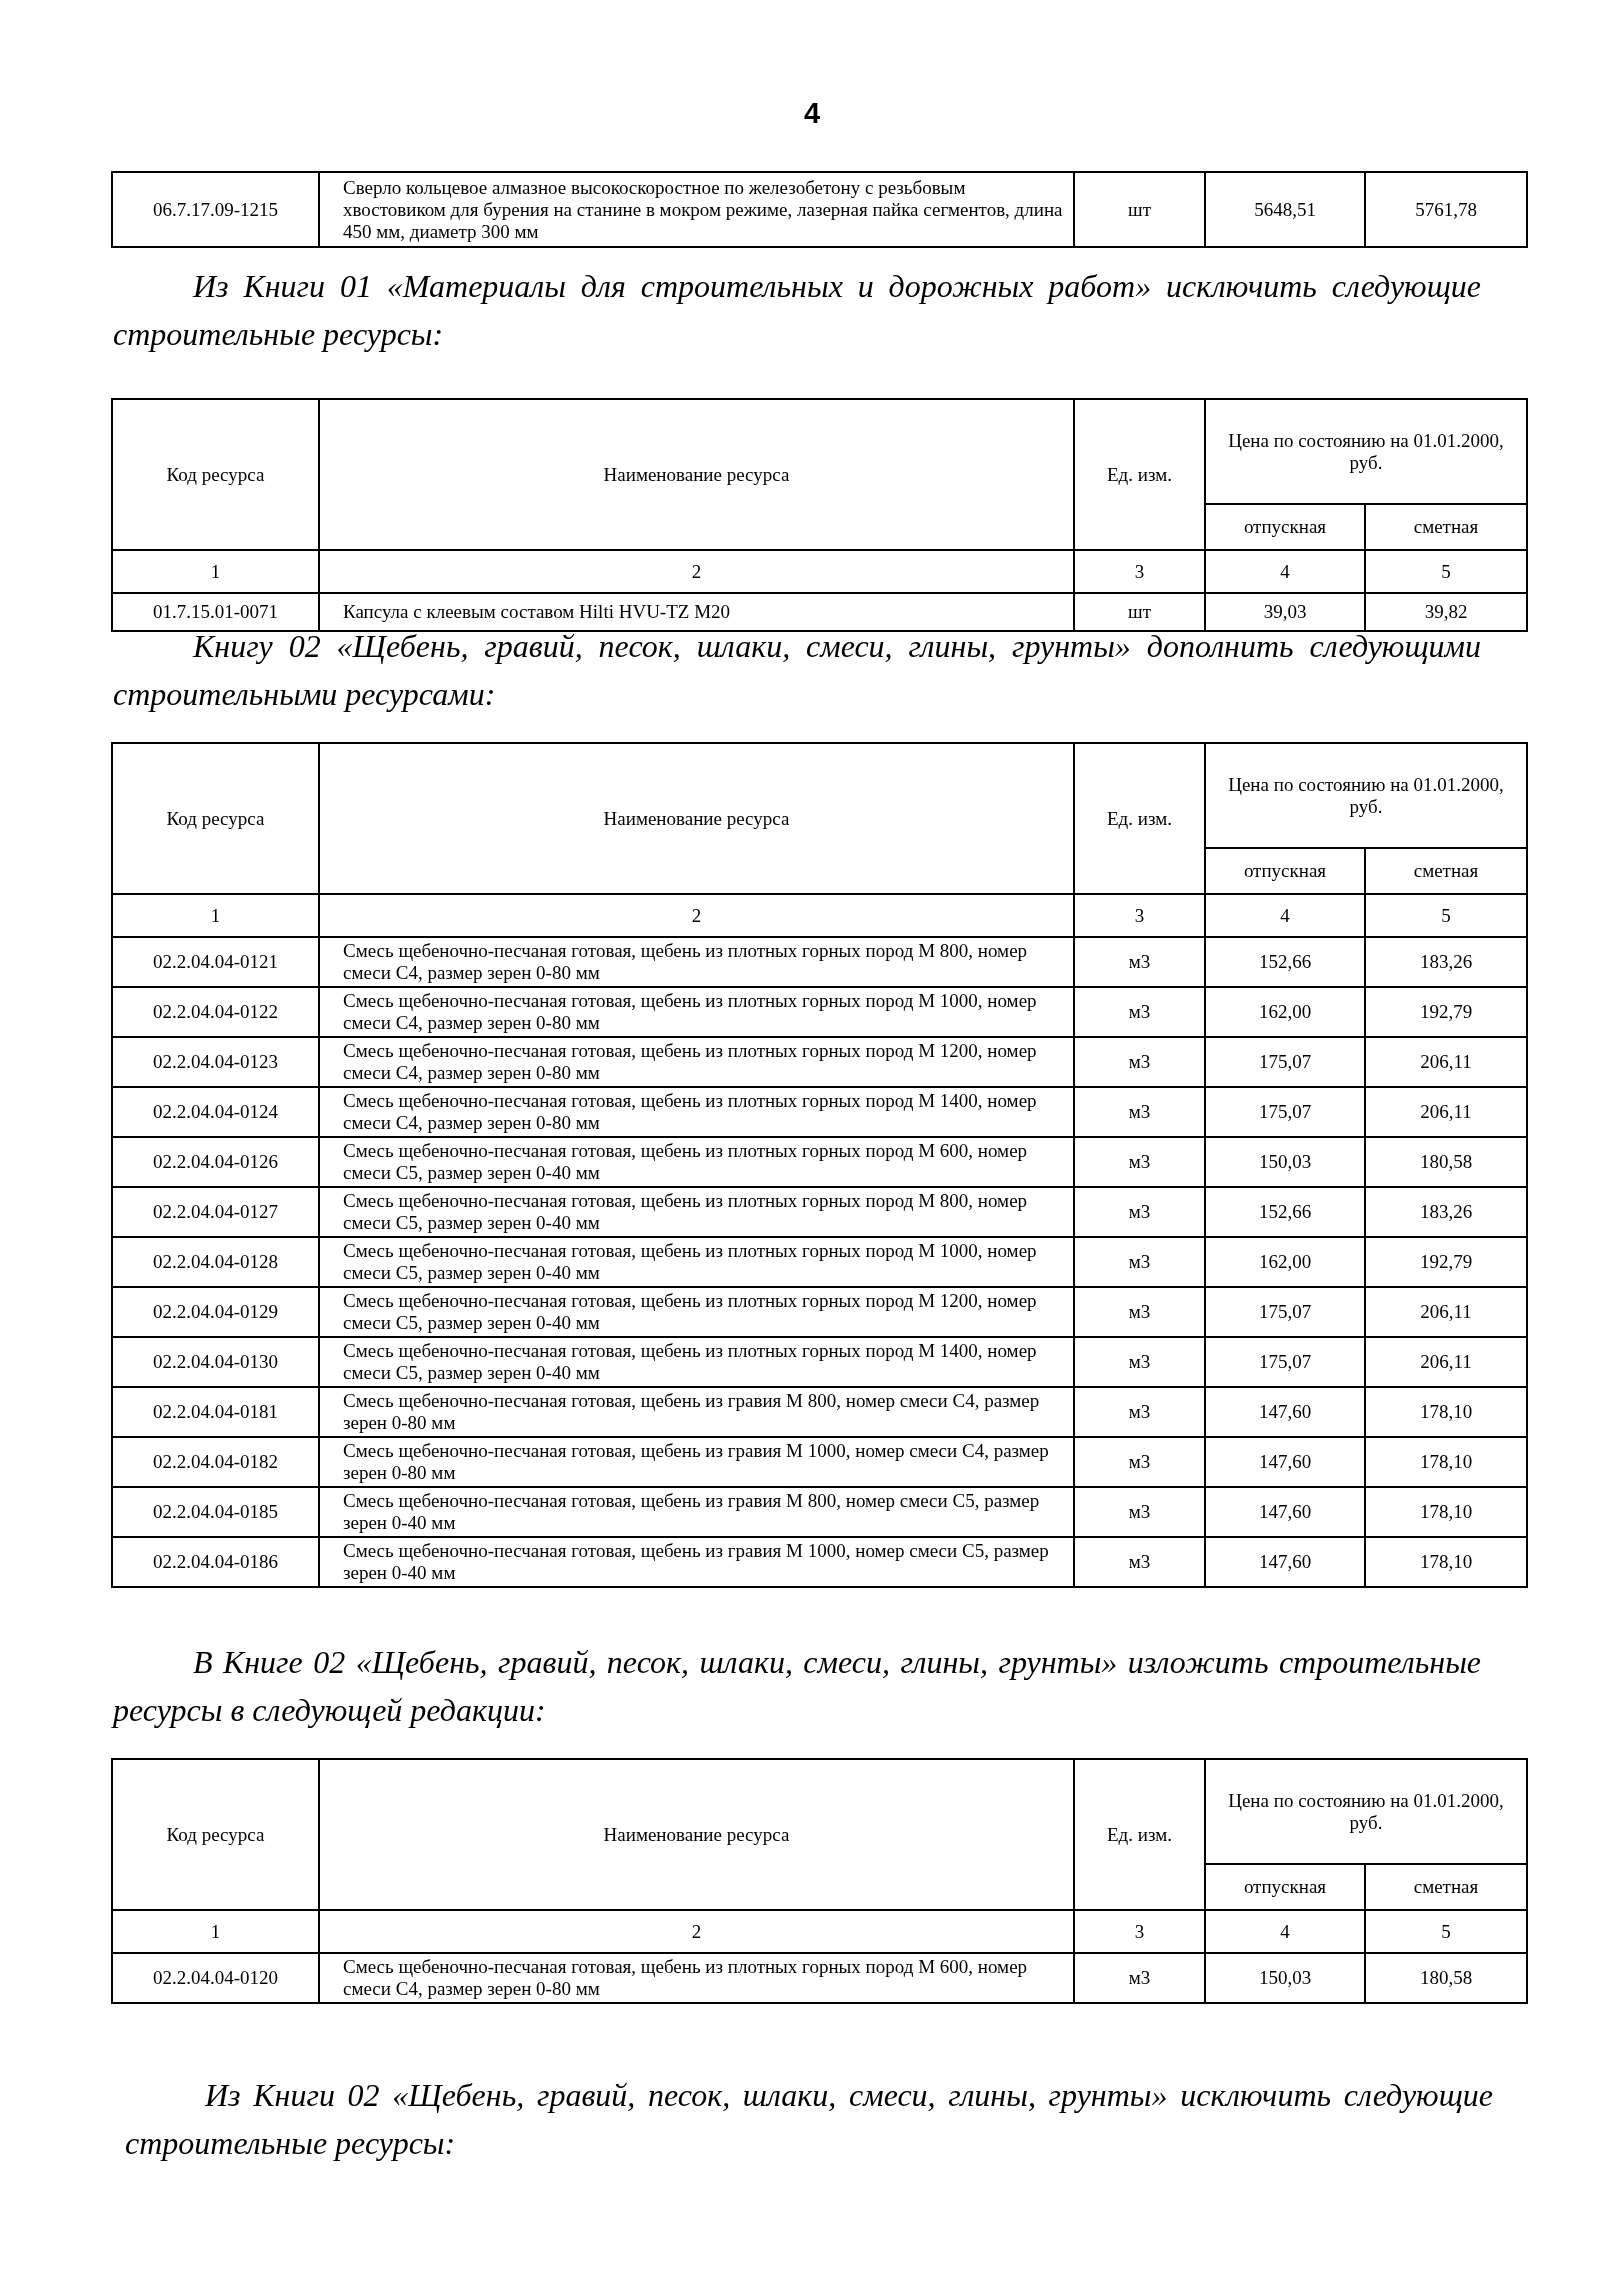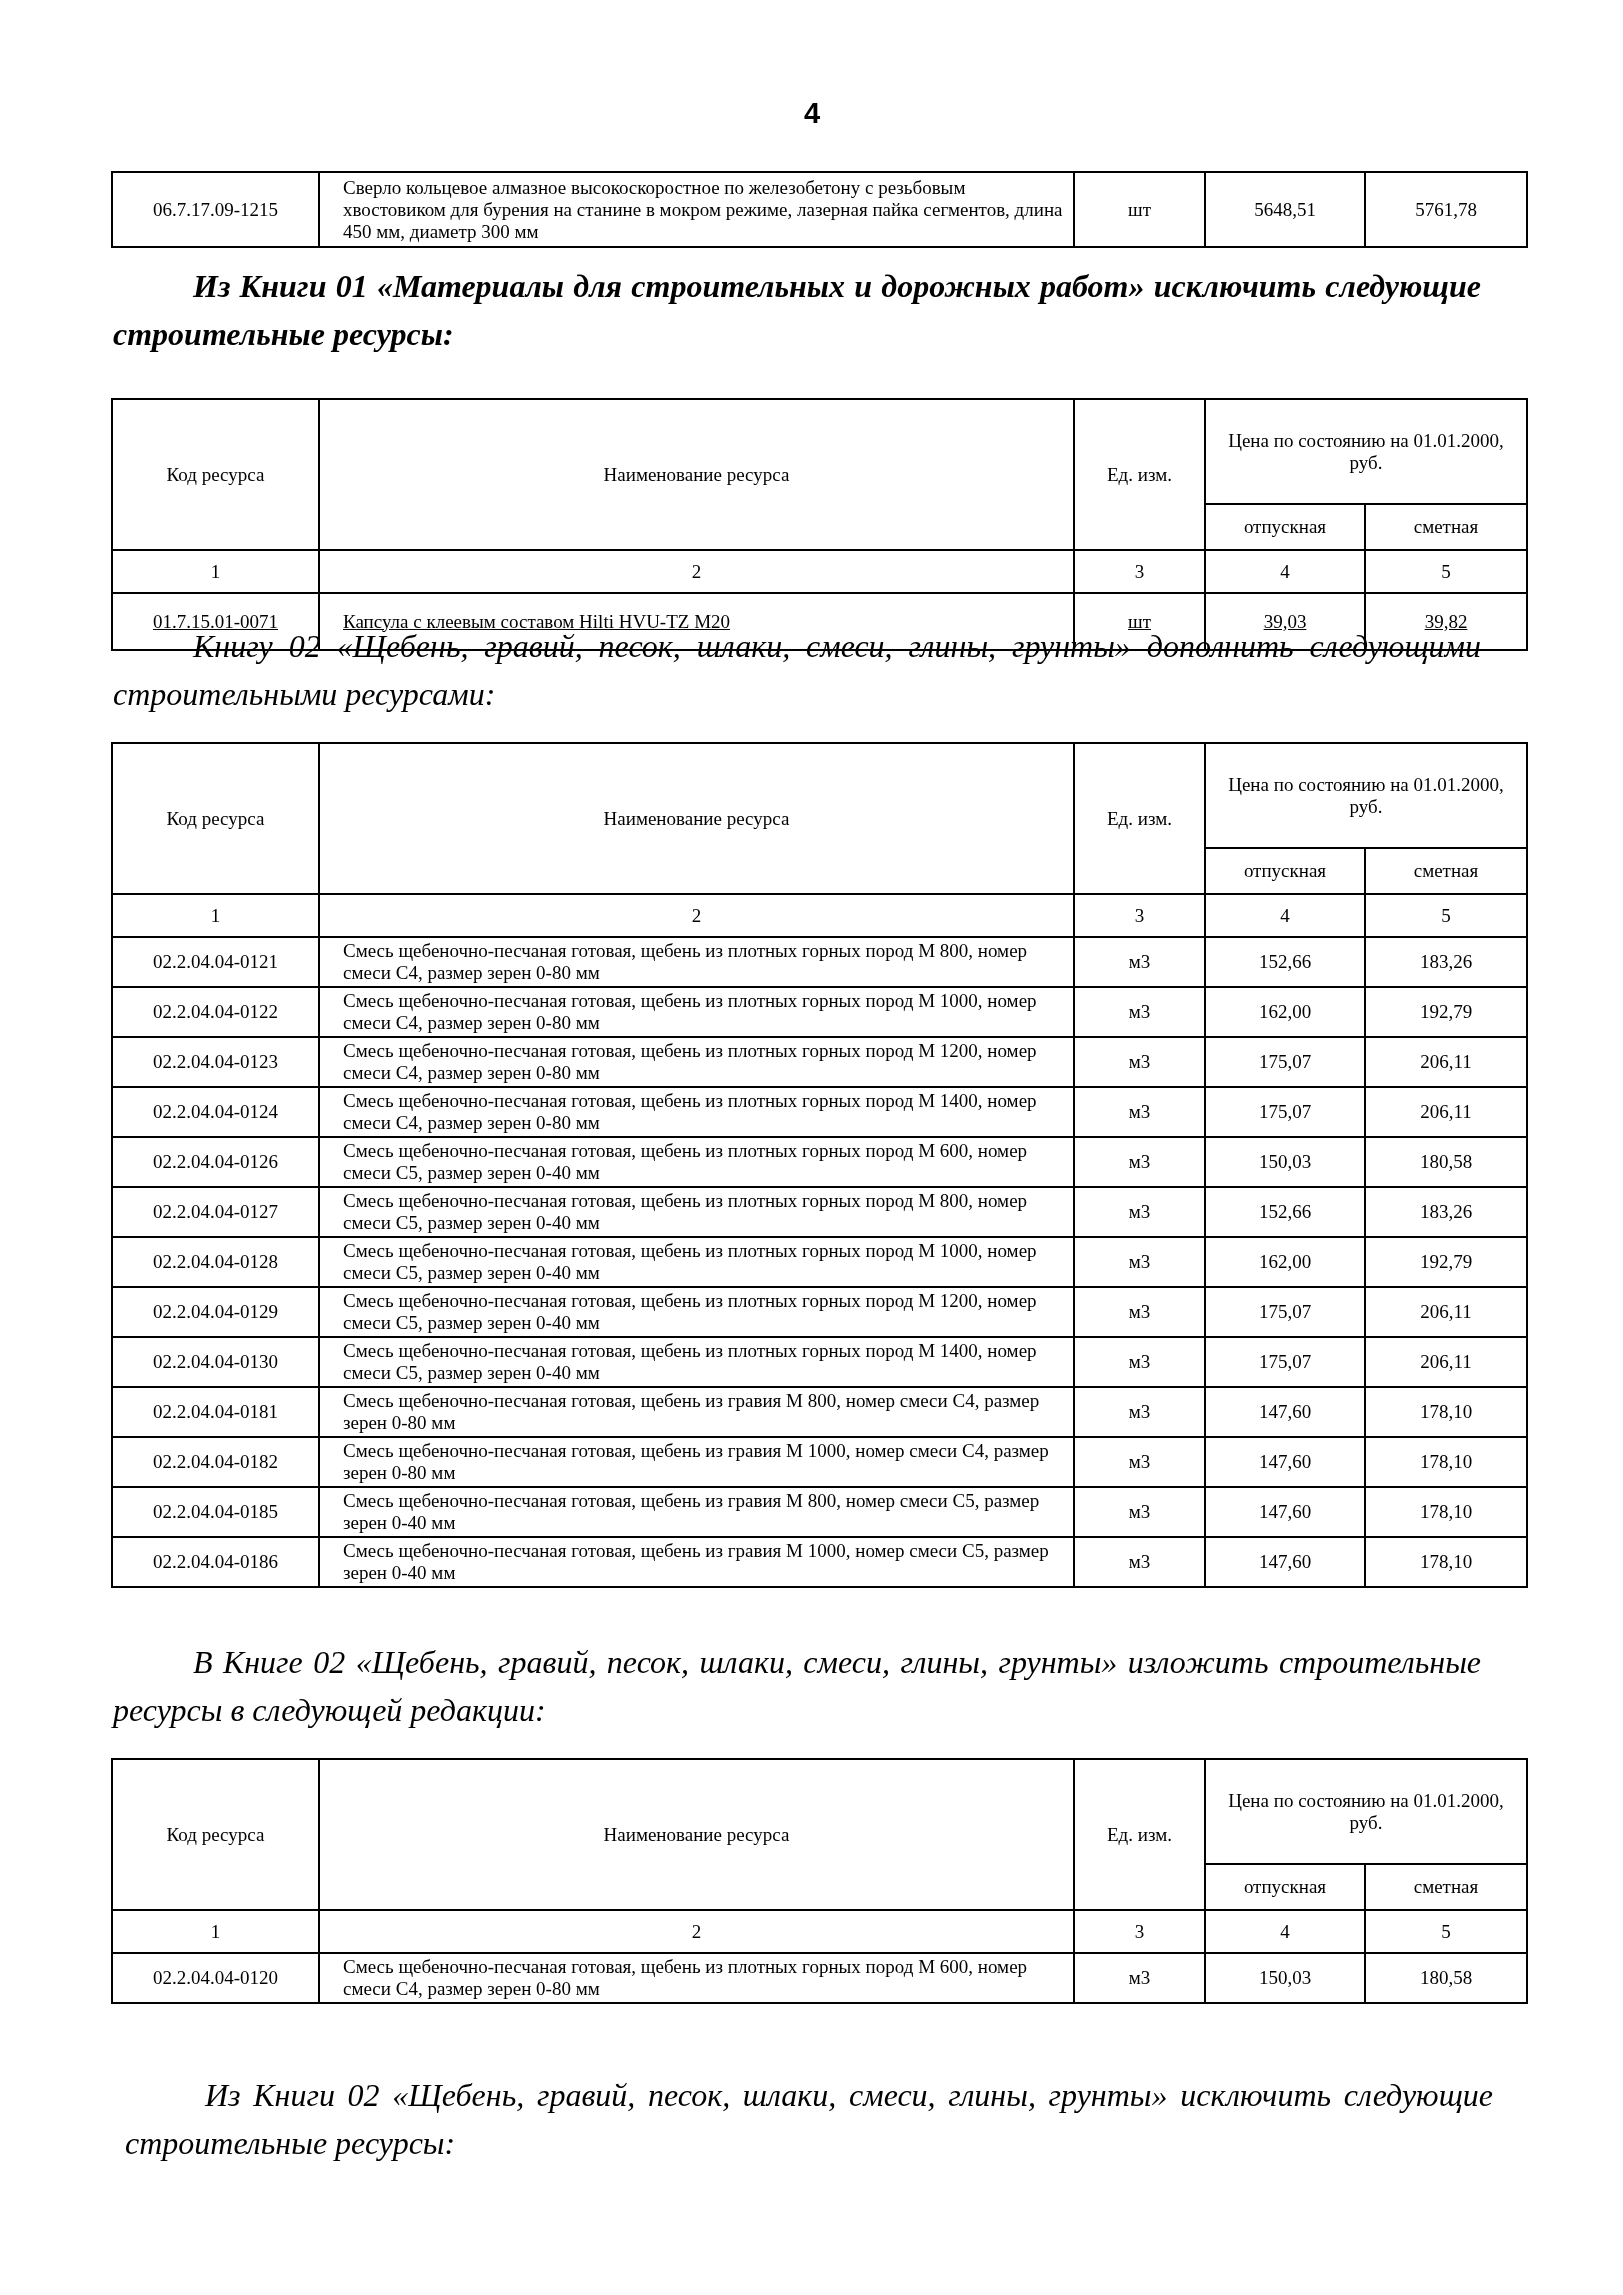--- a/index.html
+++ b/index.html
@@ -32,21 +32,21 @@
     <tr style="height:75px;">
       <td>06.7.17.09-1215</td>
       <td class="name">Сверло кольцевое алмазное высокоскоростное по железобетону с резьбовым хвостовиком для бурения на станине в мокром режиме, лазерная пайка сегментов, длина 450 мм, диаметр 300 мм</td>
       <td>шт</td>
       <td>5648,51</td>
       <td>5761,78</td>
     </tr>
   </tbody>
 </table>
 
-<p class="para" style="top:262px;margin:0;font-weight:bold;">Из Книги 01 «Материалы для строительных и дорожных работ» исключить следующие строительные ресурсы:</p>
+<p class="para" style="top:262px;margin:0;">Из Книги 01 «Материалы для строительных и дорожных работ» исключить следующие строительные ресурсы:</p>
 
 <table style="top:398px;">
   <colgroup>
       <col class="c1">
       <col class="c2">
       <col class="c3">
       <col class="c4">
       <col class="c5">
     </colgroup>
   <thead>
@@ -62,21 +62,21 @@
     </tr>
   </thead>
   <tbody>
     <tr class="num-row">
       <td>1</td>
       <td>2</td>
       <td>3</td>
       <td>4</td>
       <td>5</td>
     </tr>
-    <tr style="height:57px;text-decoration:underline;">
+    <tr style="height:38px;">
       <td>01.7.15.01-0071</td>
       <td class="name">Капсула с клеевым составом Hilti HVU-TZ M20</td>
       <td>шт</td>
       <td>39,03</td>
       <td>39,82</td>
     </tr>
   </tbody>
 </table>
 
 <p class="para" style="top:622px;margin:0;">Книгу 02 «Щебень, гравий, песок, шлаки, смеси, глины, грунты» дополнить следующими строительными ресурсами:</p>

